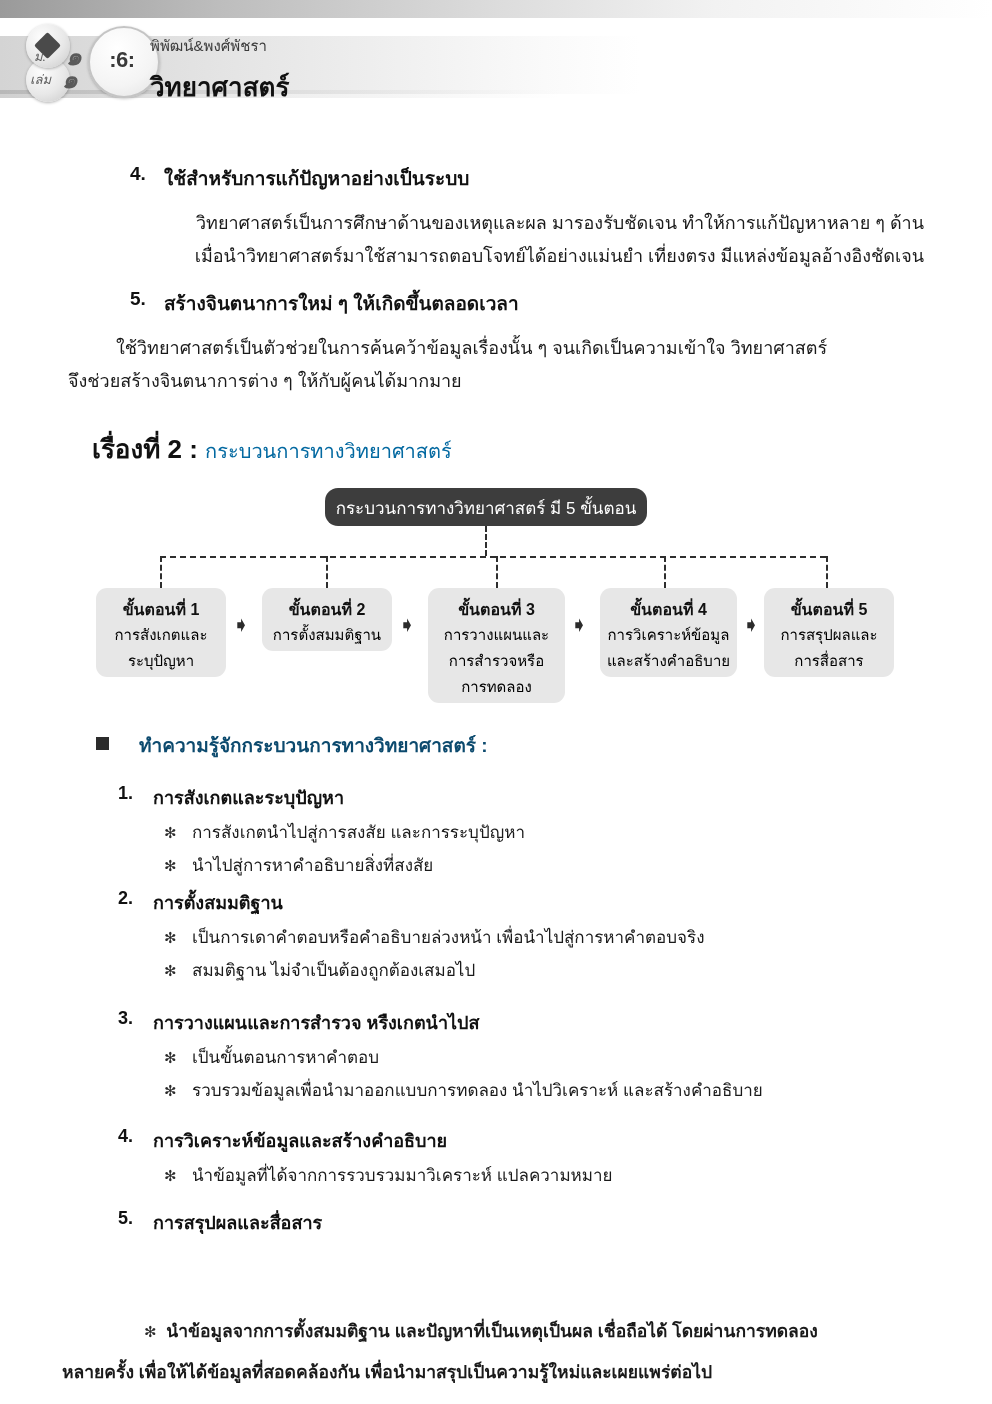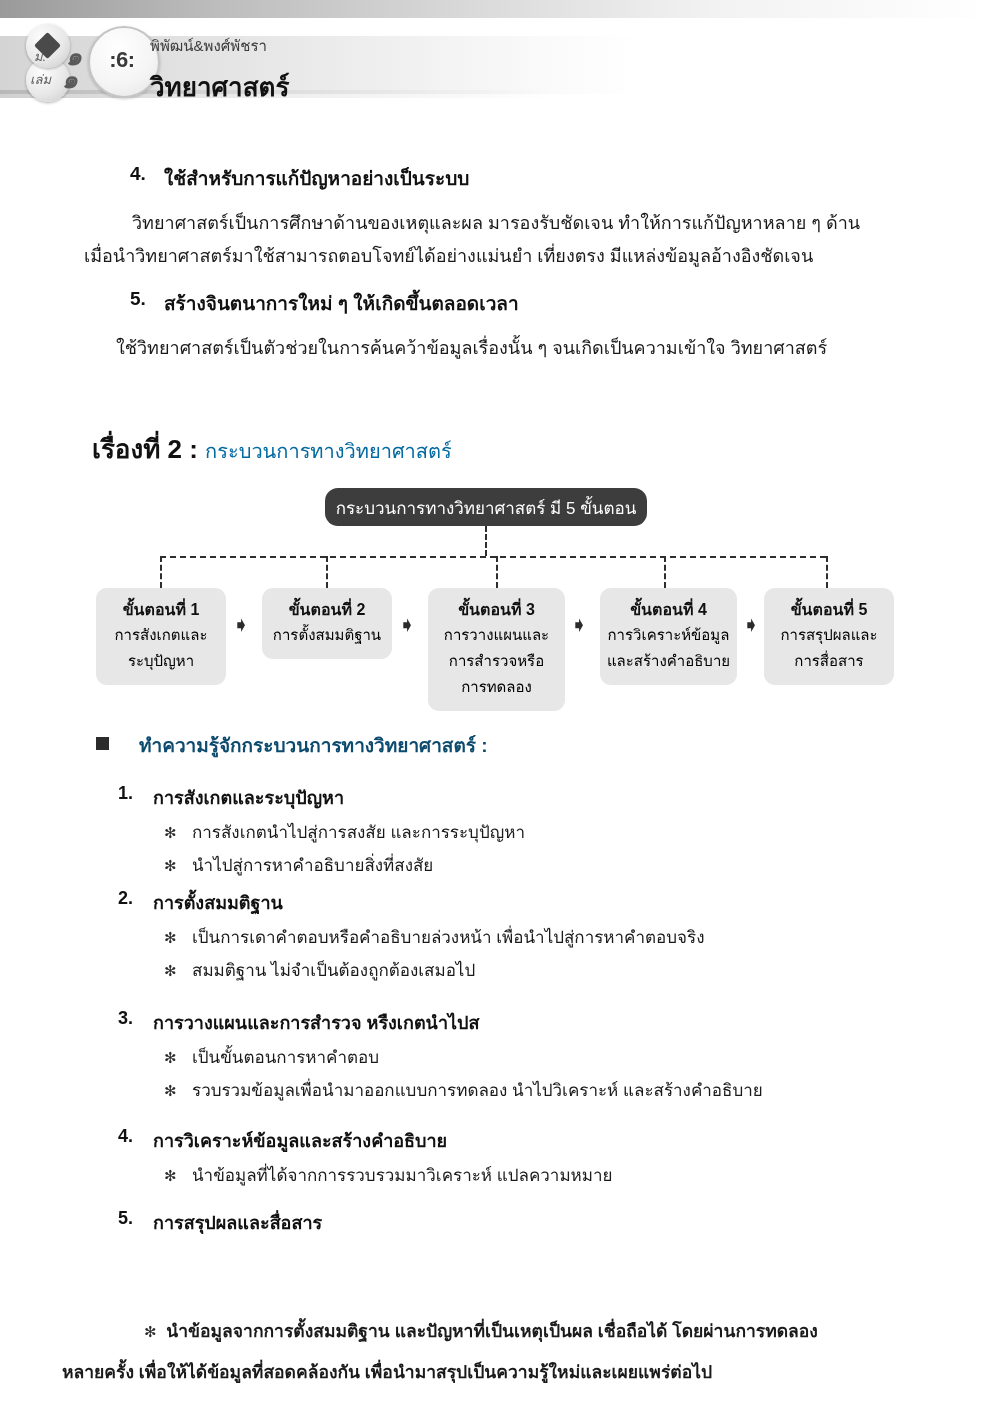--- a/index.html
+++ b/index.html
@@ -185,21 +185,21 @@
   .drop-3 { left: 496px; top: 68px; height: 32px; }
   .drop-4 { left: 664px; top: 68px; height: 32px; }
   .drop-5 { left: 826px; top: 68px; height: 32px; }
 
   .step {
     position: absolute;
     top: 100px;
     background: #e7e7e7;
     border-radius: 11px;
     text-align: center;
-    padding: 9px 6px 11px;
+    padding: 9px 6px 3px;
     box-sizing: border-box;
   }
   .step .title {
     font-size: 16px;
     font-weight: bold;
     color: #111;
     line-height: 25px;
     white-space: nowrap;
   }
   .step .desc {
@@ -312,31 +312,32 @@
   <div class="hdr-subtitle">พิพัฒน์&amp;พงศ์พัชรา</div>
   <div class="hdr-title">วิทยาศาสตร์</div>
 </div>
 
 <div class="content">
 
   <div class="num-head" style="left:130px; top:163px;">
     <span class="n">4.</span>
     <span>ใช้สำหรับการแก้ปัญหาอย่างเป็นระบบ</span>
   </div>
-  <div class="para" style="left:84px; top:207px; width:856px;">
+  <div class="para" style="left:68px; top:207px; width:856px;text-align:right;">
     <span class="indent"></span><span>วิทยาศาสตร์เป็นการศึกษาด้านของเหตุและผล มารองรับชัดเจน ทำให้การแก้ปัญหาหลาย ๆ ด้าน</span><br>
     <span>เมื่อนำวิทยาศาสตร์มาใช้สามารถตอบโจทย์ได้อย่างแม่นยำ เที่ยงตรง มีแหล่งข้อมูลอ้างอิงชัดเจน</span>
   </div>
 
   <div class="num-head" style="left:130px; top:288px;">
     <span class="n">5.</span>
     <span>สร้างจินตนาการใหม่ ๆ ให้เกิดขึ้นตลอดเวลา</span>
   </div>
   <div class="para" style="left:68px; top:332px; width:862px;">
     <span class="indent"></span><span>ใช้วิทยาศาสตร์เป็นตัวช่วยในการค้นคว้าข้อมูลเรื่องนั้น ๆ  จนเกิดเป็นความเข้าใจ วิทยาศาสตร์</span><br>
+    <span>จึงช่วยสร้างจินตนาการต่าง ๆ ให้กับผู้คนได้มากมาย</span>
   </div>
 
   <div class="sec-title">
     <span class="big">เรื่องที่ 2</span><span class="big"> : </span><span class="sub">กระบวนการทางวิทยาศาสตร์</span>
   </div>
 
   <div class="flow">
     <div class="flow-header">
       <span>กระบวนการทางวิทยาศาสตร์ มี 5 ขั้นตอน</span>
     </div>

